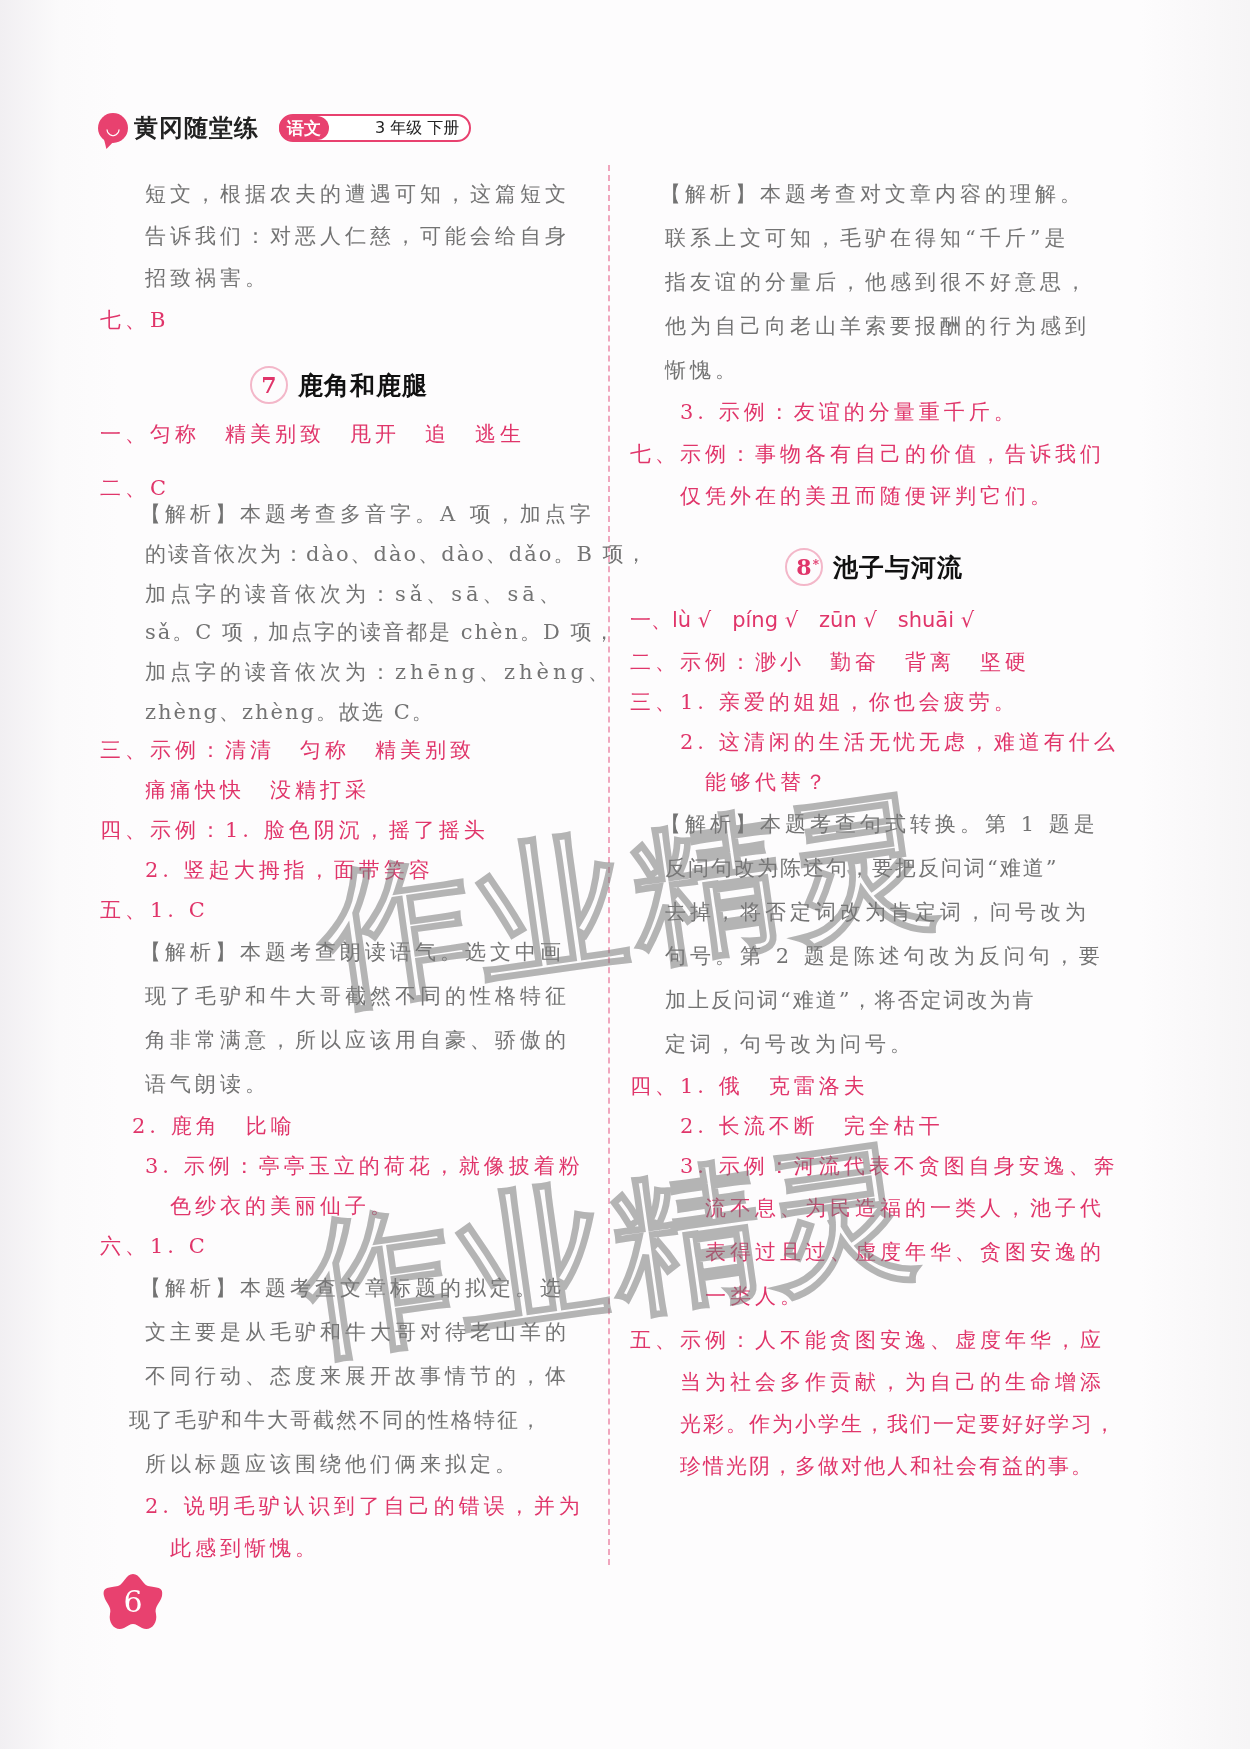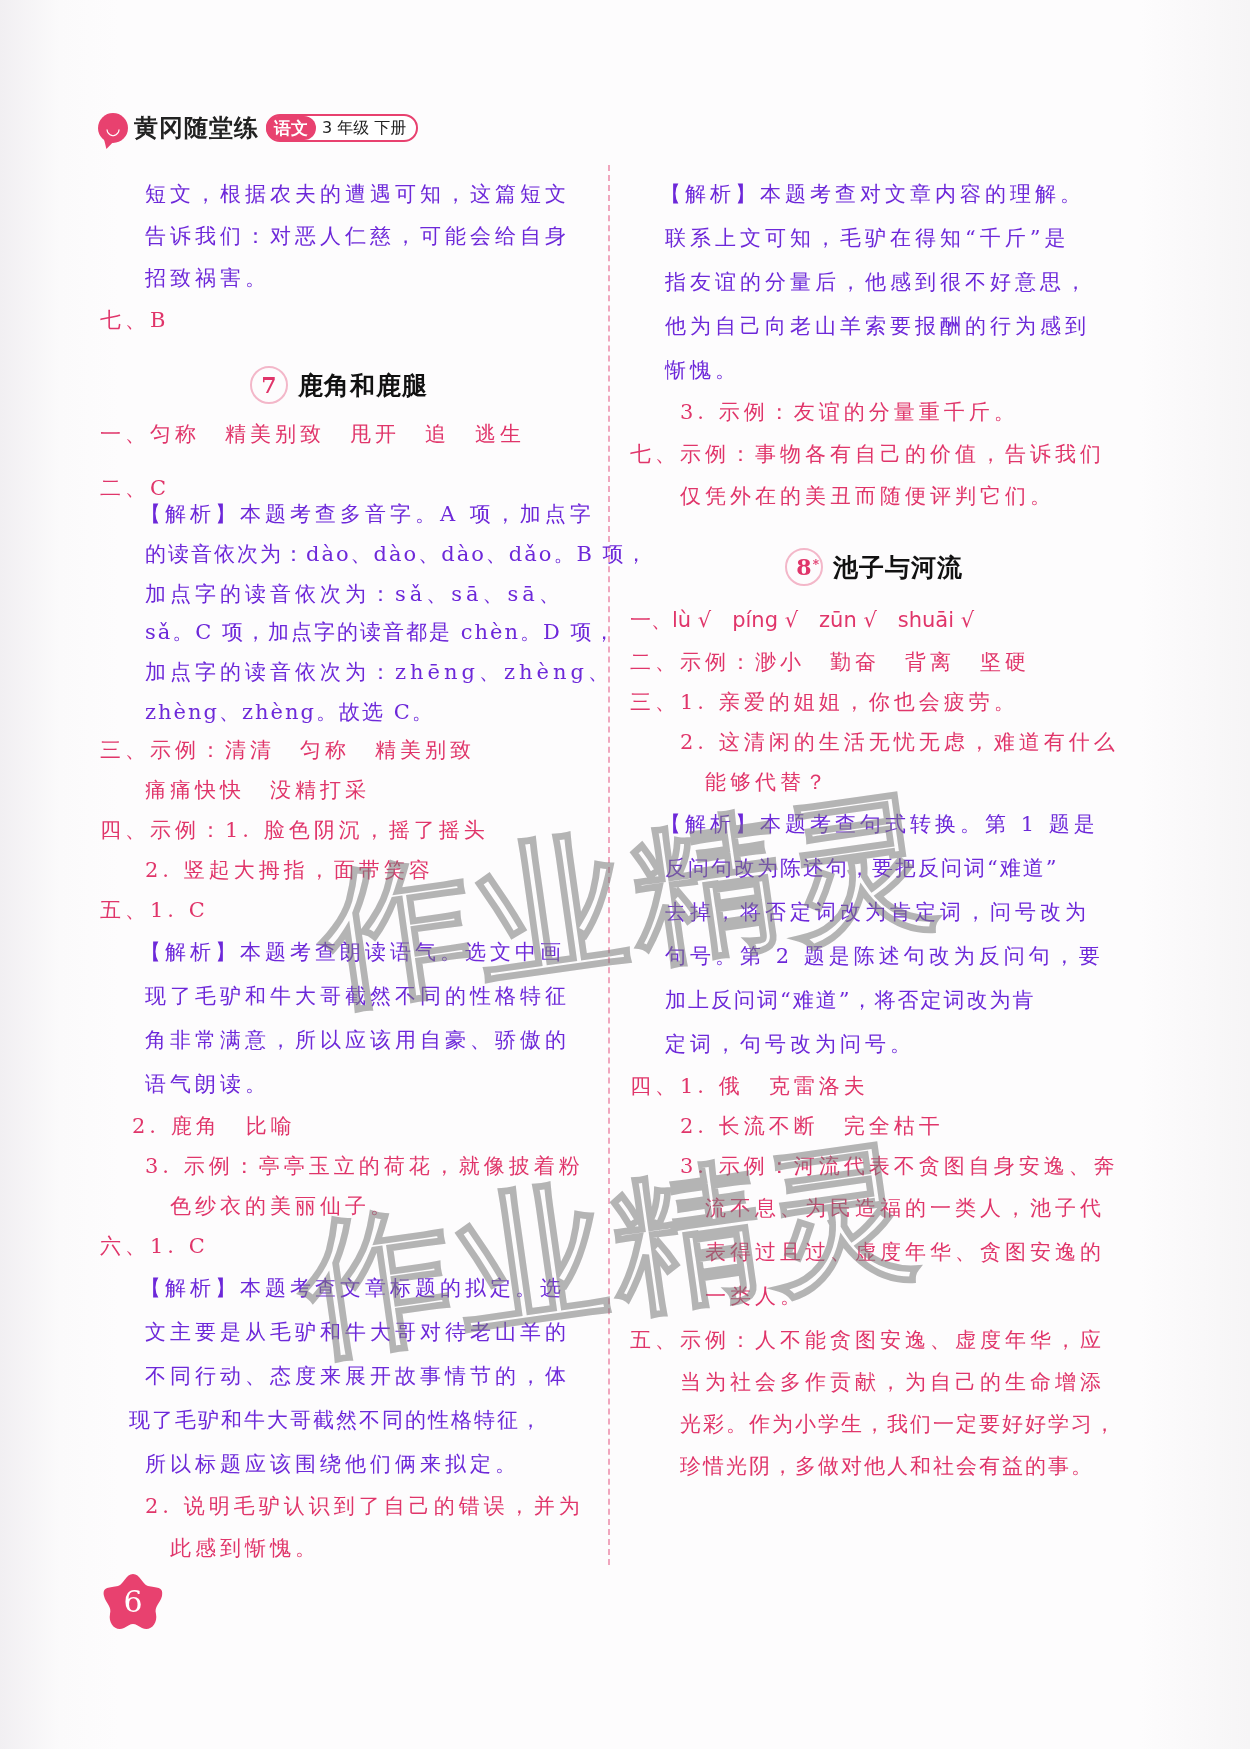--- a/index.html
+++ b/index.html
@@ -9,33 +9,33 @@
     font-family: "DejaVu Serif", "Liberation Serif", serif;
     color: #222;
   }
   .page-shade { position:absolute; left:0; top:0; width:1250px; height:1749px;
     background: linear-gradient(90deg, #f1eff2 0px, #fbfafb 60px, #fdfcfd 120px, #fdfcfd 1140px, #f6f5f6 1250px); }
   .header { position:absolute; left:98px; top:108px; height:40px; display:flex; align-items:center; }
   .logo-bubble { width:30px; height:30px; border-radius:50%; background:#e8416f; position:relative; margin-right:6px; }
   .logo-bubble::after { content:""; position:absolute; left:4px; bottom:-6px; width:0; height:0;
     border-left:6px solid transparent; border-right:4px solid transparent; border-top:9px solid #e8416f; transform:rotate(20deg); }
   .logo-face { position:absolute; left:0; top:0; width:30px; height:30px; color:#fff; font-size:17px; line-height:30px; text-align:center; font-family:"DejaVu Sans", sans-serif; font-weight:bold; }
-  .brand { font-family:"DejaVu Sans", sans-serif; font-size:24px; font-weight:bold; color:#222; letter-spacing:1px; margin-right:7px;text-align:center; }
-  .subject-pill { display:flex; align-items:center; border:2px solid #e8416f; border-radius:14px; height:24px; padding-right:10px; background:#fff; }
+  .brand { font-family:"DejaVu Sans", sans-serif; font-size:24px; font-weight:bold; color:#222; letter-spacing:1px; margin-right:20px;text-align:center; }
+  .subject-pill { display:flex; align-items:center; border:2px solid #e8416f; border-radius:14px; height:24px; padding-right:10px; background:#fff;gap:40px; }
   .subject-tag { background:#e8416f; color:#fff; font-family:"DejaVu Sans", sans-serif; font-weight:bold; font-size:17px; padding:0 8px; height:24px; line-height:24px; border-radius:12px; margin-left:-2px; }
   .grade { font-family:"DejaVu Sans", sans-serif; font-size:16px; color:#222; margin-left:6px; }
 
   .divider { position:absolute; left:608px; top:165px; height:1400px; border-left:2px dashed #f0a6bd; }
 
   .col { position:absolute; font-size:21px; }
   .col-left { left:110px; top:170px; width:480px; }
   .col-right { left:635px; top:170px; width:490px; }
 
   .line { position:absolute; white-space:nowrap; letter-spacing:4px; }
-  .black { color:#6d28d9; }
+  .black { color:#737373; }
   .red { color:#e0356a; }
 
   .sec-title { position:absolute; display:flex; align-items:center; }
   .sec-num { width:34px; height:34px; border:2px solid #f3b7c9; border-radius:50%; color:#e0356a; font-weight:bold; font-size:22px; text-align:center; line-height:34px; margin-right:10px; position:relative; font-family:"DejaVu Serif", serif; }
   .sec-num sup { font-size:12px; position:absolute; top:-2px; right:2px; }
   .sec-text { font-weight:bold; font-size:25px; color:#111; letter-spacing:1px; font-family:"DejaVu Serif", serif; }
 
   .pinyin { font-family:"DejaVu Sans", sans-serif; letter-spacing:0; }
 
   .page-num { position:absolute; left:100px; top:1570px; width:66px; height:66px; }

